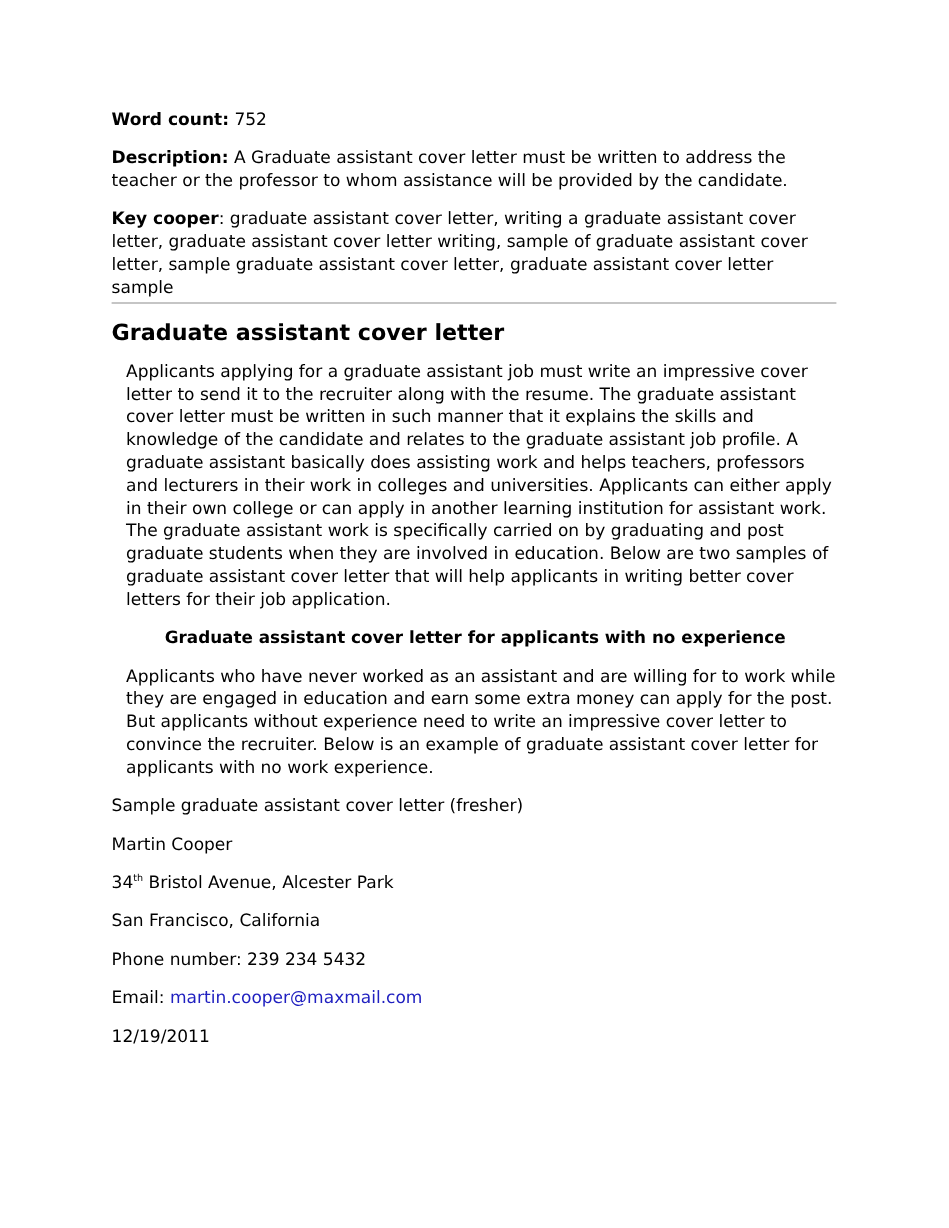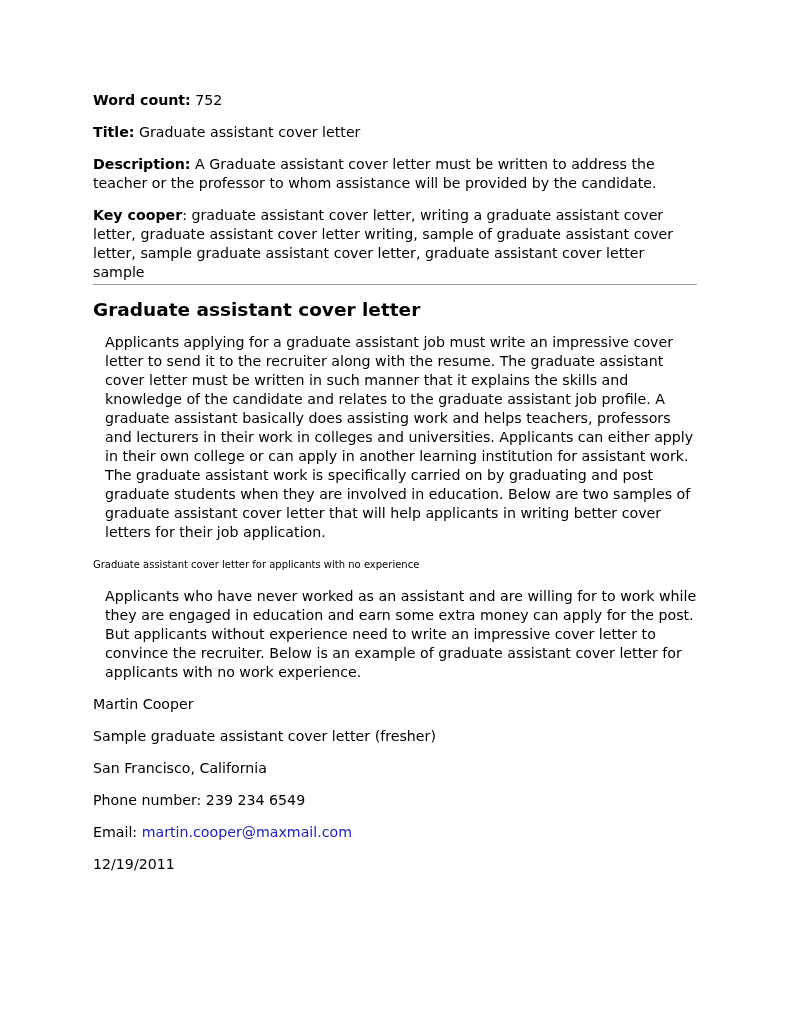--- a/index.html
+++ b/index.html
@@ -36,24 +36,25 @@
       margin: 2px 0 0 0;
       width: 604px;
     }
     h2.main-heading {
       font-size: 18.5px;
       font-weight: bold;
       margin: 13px 0 11px 0;
       line-height: 24px;
     }
     h3.sub-heading {
-      font-size: 10px;
-      font-weight: normal;
+      font-size: 14px;
+      font-weight: bold;
       margin: 0 0 13px 0;
       line-height: 19px;
+      text-align: center;
     }
     .letter p { margin: 0 0 13px 0; }
     sup.ord {
       font-size: 8px;
       vertical-align: 6px;
       line-height: 0;
     }
     a.email-link {
       color: #1a0dab;
       color: #2020c0;
@@ -63,42 +64,39 @@
 <body>
 
 <div class="page">
 
   <div class="meta">
     <p>
       <b>Word count:</b>
       <span>752</span>
     </p>
     <p>
-      <b>Title:</b>
-      <span>Graduate assistant cover letter</span>
-    </p>
-    <p>
       <b>Description:</b>
       <span>A Graduate assistant cover letter must be written to address the teacher or the professor to whom assistance will be provided by the candidate.</span>
     </p>
     <p class="last"><b>Key cooper</b><span>: graduate assistant cover letter, writing a graduate assistant cover letter, graduate assistant cover letter writing, sample of graduate assistant cover letter, sample graduate assistant cover letter, graduate assistant cover letter sample</span></p>
   </div>
 
   <hr class="rule">
 
   <h2 class="main-heading">Graduate assistant cover letter</h2>
 
   <p>Applicants applying for a graduate assistant job must write an impressive cover letter to send it to the recruiter along with the resume. The graduate assistant cover letter must be written in such manner that it explains the skills and knowledge of the candidate and relates to the graduate assistant job profile. A graduate assistant basically does assisting work and helps teachers, professors and lecturers in their work in colleges and universities. Applicants can either apply in their own college or can apply in another learning institution for assistant work. The graduate assistant work is specifically carried on by graduating and post graduate students when they are involved in education. Below are two samples of graduate assistant cover letter that will help applicants in writing better cover letters for their job application.</p>
 
   <h3 class="sub-heading">Graduate assistant cover letter for applicants with no experience</h3>
 
   <p>Applicants who have never worked as an assistant and are willing for to work while they are engaged in education and earn some extra money can apply for the post. But applicants without experience need to write an impressive cover letter to convince the recruiter. Below is an example of graduate assistant cover letter for applicants with no work experience.</p>
 
   <div class="letter">
+    <p>Sample graduate assistant cover letter (fresher)</p>
     <p>Martin Cooper</p>
-    <p>Sample graduate assistant cover letter (fresher)</p>
+    <p><span>34</span><sup class="ord">th</sup><span> Bristol Avenue, Alcester Park</span></p>
     <p>San Francisco, California</p>
-    <p>Phone number: 239 234 6549</p>
+    <p>Phone number: 239 234 5432</p>
     <p><span>Email: </span><a class="email-link">martin.cooper@maxmail.com</a></p>
     <p>12/19/2011</p>
   </div>
 
 </div>
 
 </body></html>

